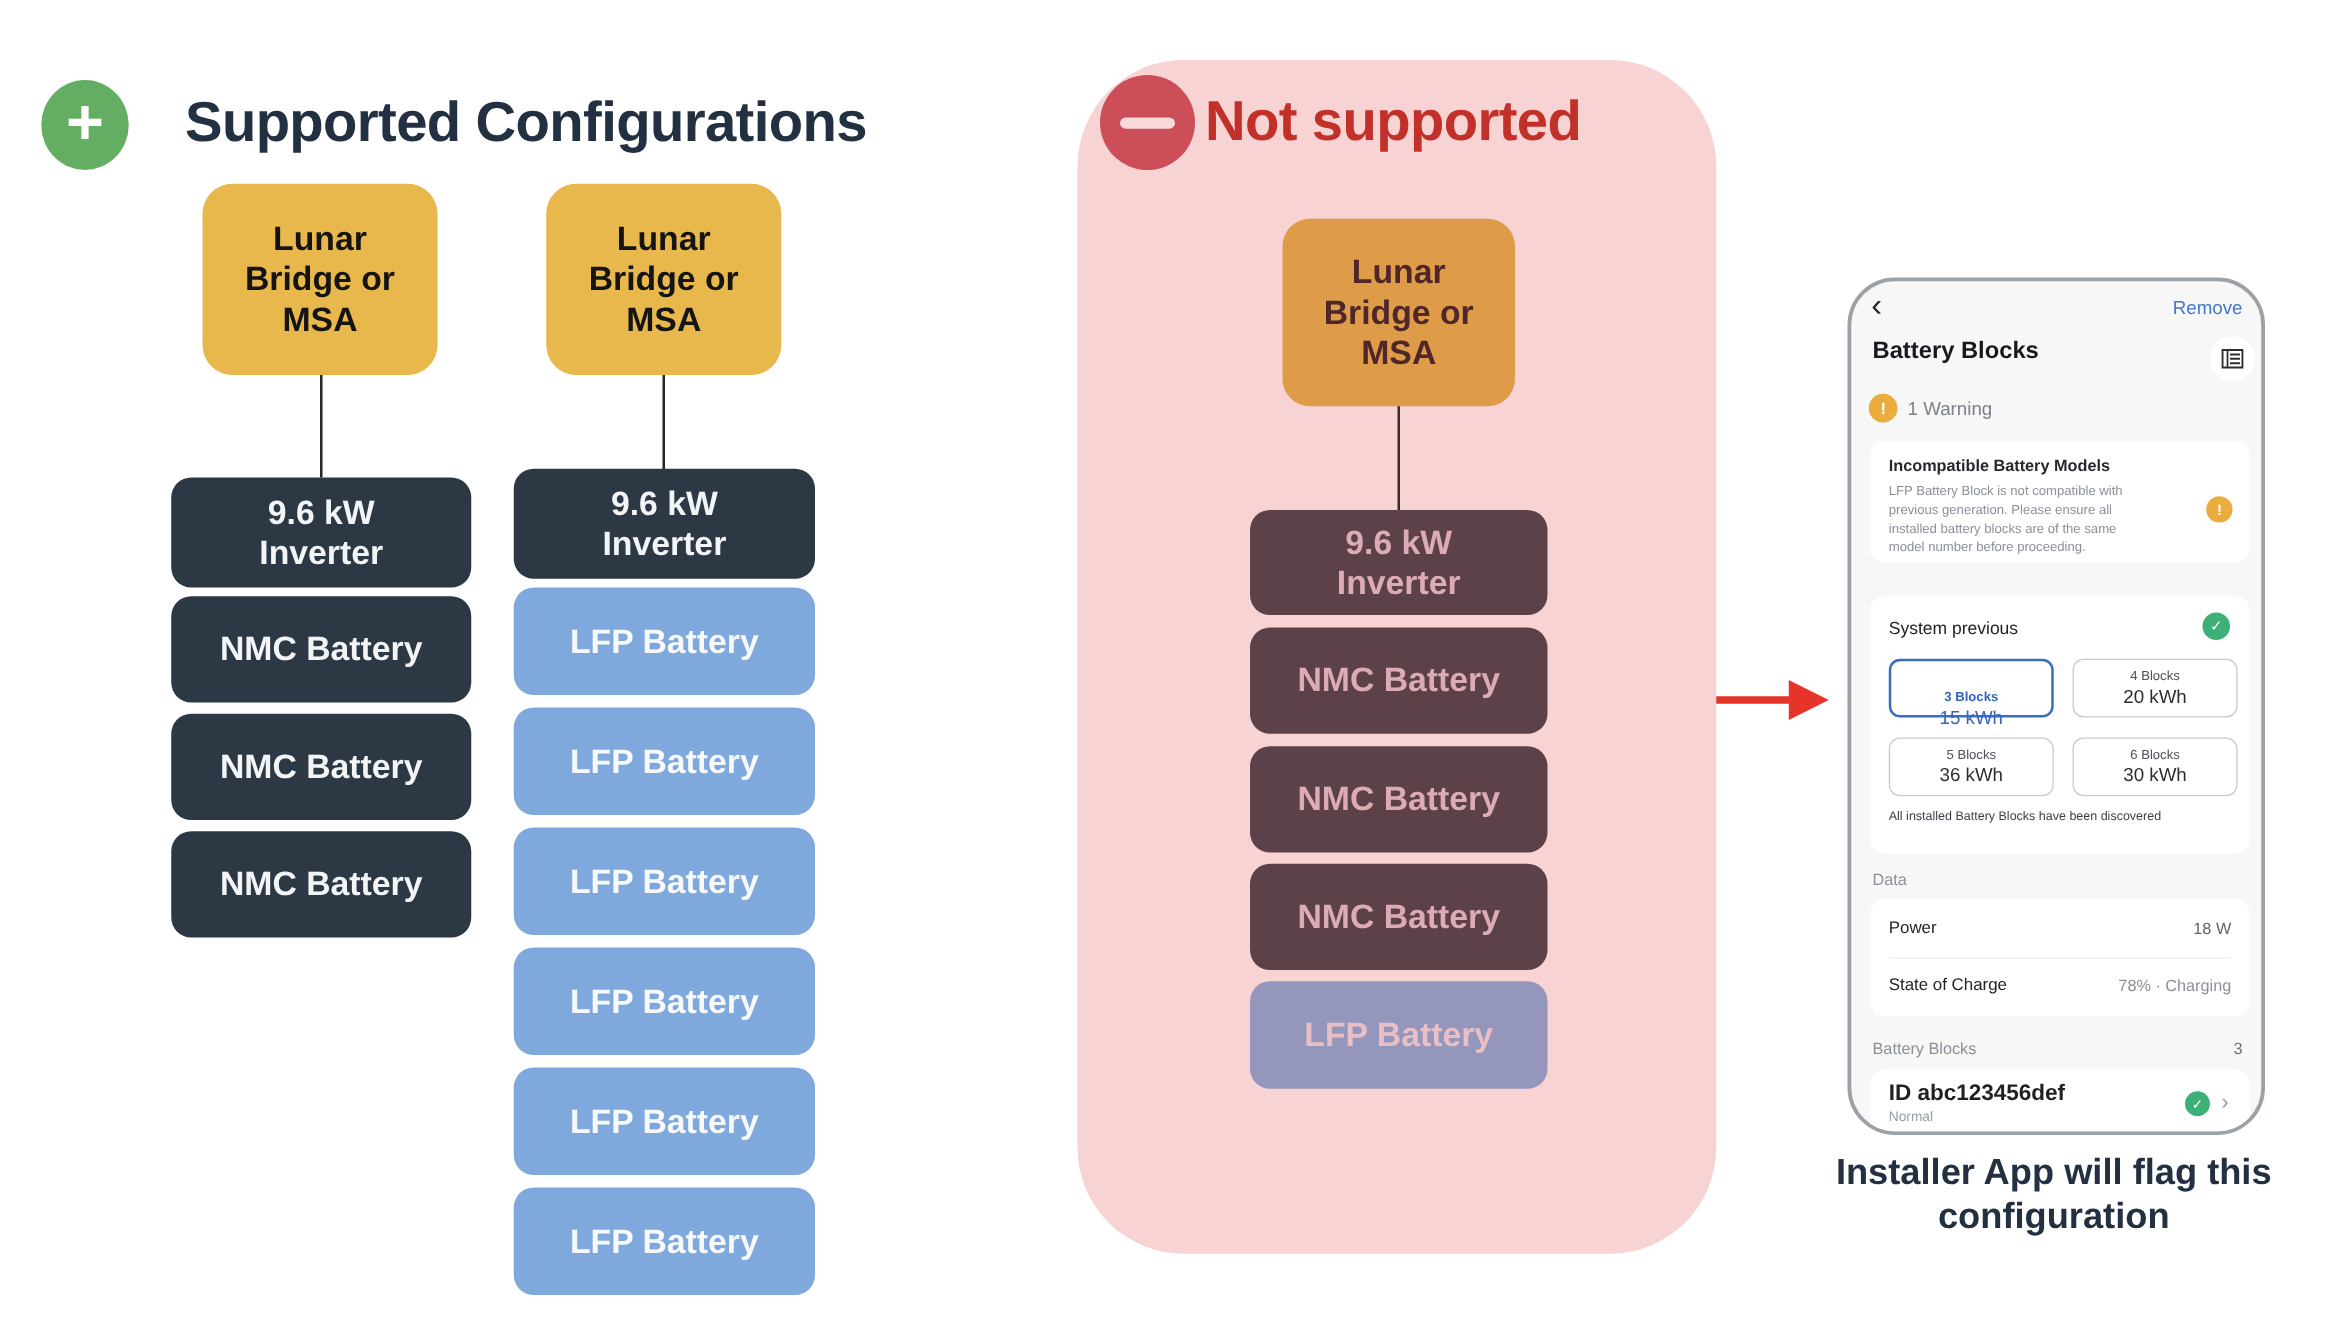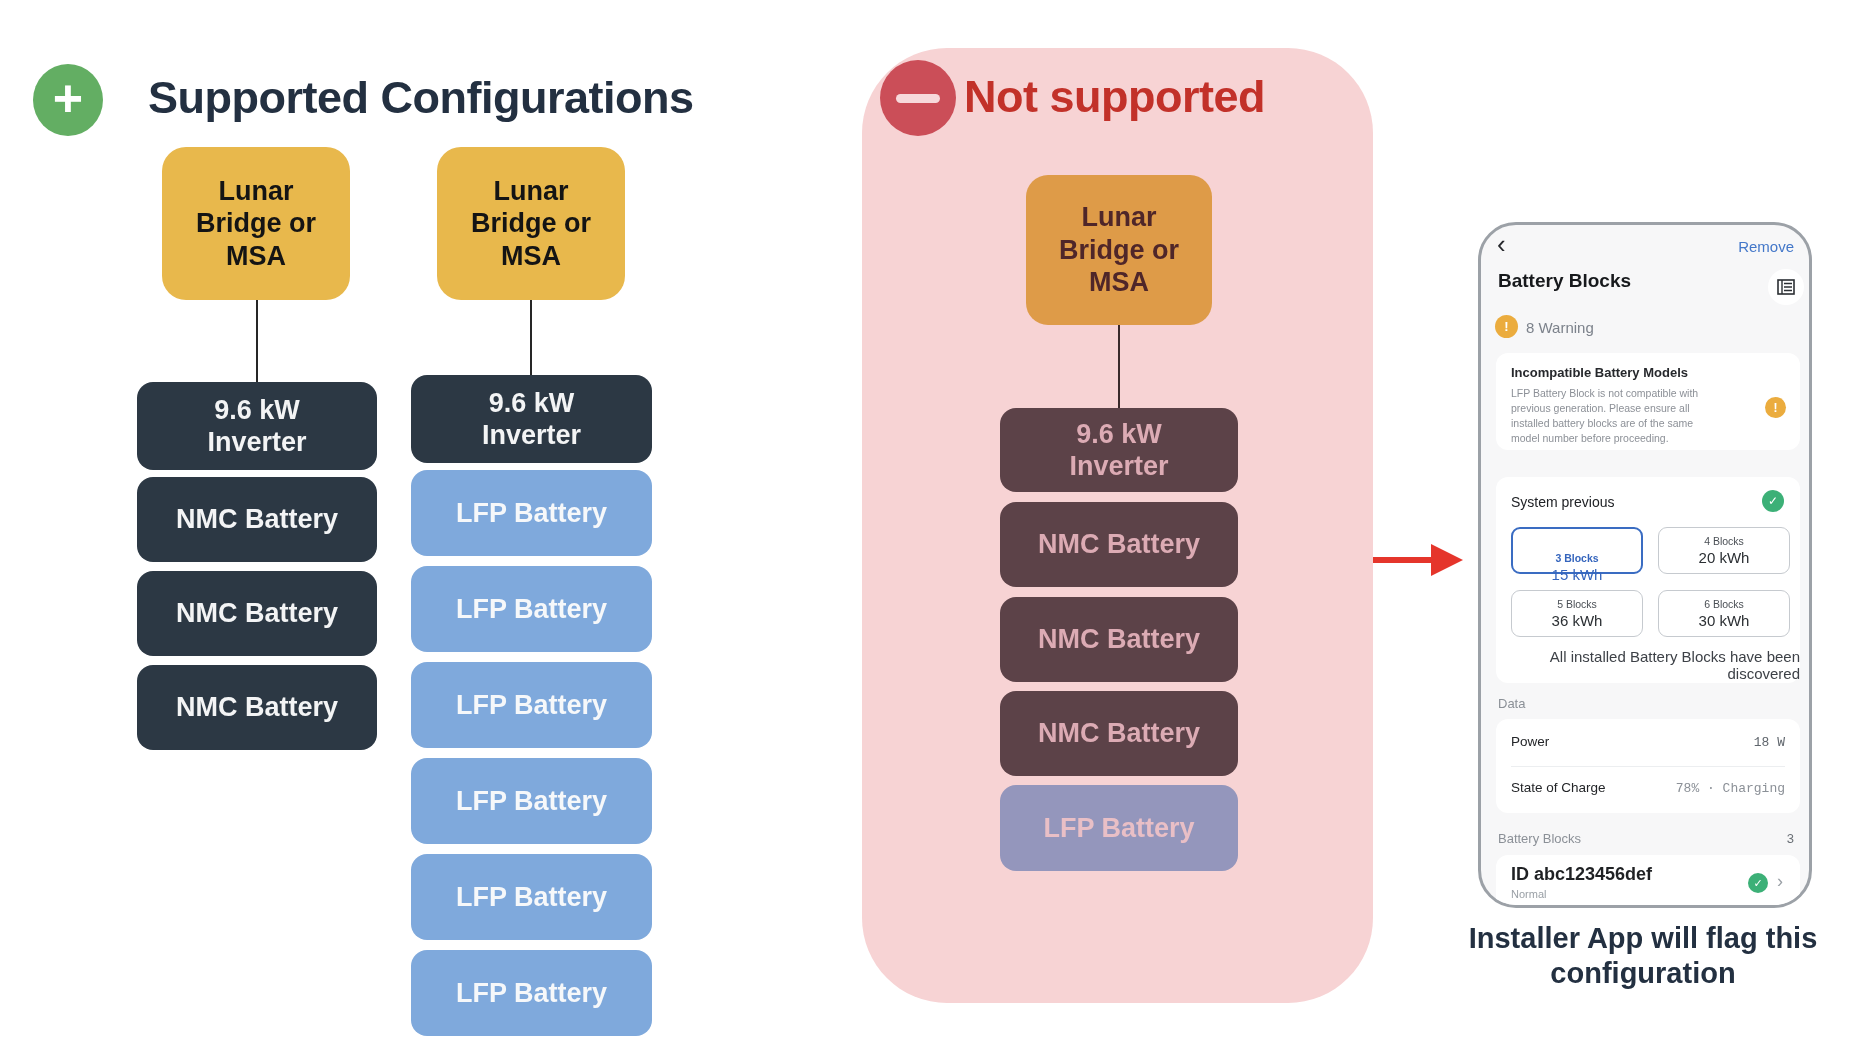--- a/index.html
+++ b/index.html
@@ -55,25 +55,25 @@
   .cap-title{left:15px;top:17px;font-size:14px;color:#202226;}
   .green{background:#3CB077;color:#fff;}
   .cap-check{right:16px;top:13px;width:22px;height:22px;font-size:12px;}
   .opt{position:absolute;width:132px;height:47px;border:1.5px solid #C6CACF;border-radius:9px;background:#fff;
        display:flex;flex-direction:column;align-items:center;justify-content:center;gap:2px;}
   .opt .l1{font-size:10.5px;color:#4a4f55;}
   .opt .l2{font-size:15px;color:#2b2f33;}
   .opt.sel{border:2px solid #3A6CC2;}
   .opt.sel .l1,.opt.sel .l2{color:#3565BD;}
   .opt.sel .l1{font-weight:bold;margin-top:34px;}
-  .cap-note{left:15px;top:171px;font-size:15px;color:#3d4147;text-align:right;}
+  .cap-note{left:15px;top:171px;font-size:10px;color:#3d4147;text-align:right;}
   .sec-label{font-size:13px;color:#8b9097;}
   .data-card{top:494px;height:94px;}
   .row-label{font-size:13.5px;color:#232528;}
-  .row-val{font-size:13px;color:#5f656c;font-family:Liberation Mono, monospace;}
+  .row-val{font-size:13px;color:#5f656c;}
   .divider{position:absolute;left:15px;right:15px;top:47px;height:1px;background:#ECEEF0;}
   .id-card{top:630px;height:56px;}
   .id-text{left:15px;top:9px;font-size:18px;font-weight:bold;color:#1f2124;}
   .id-sub{left:15px;top:33px;font-size:11px;color:#9aa0a6;}
   .id-check{left:252px;top:18px;width:20px;height:20px;font-size:11px;}
   .chev{left:281px;top:16px;font-size:18px;color:#9aa0a6;}
   
   .caption{position:absolute;left:1468px;top:921px;width:350px;text-align:center;
            font-size:29px;font-weight:bold;line-height:35px;color:#233041;}
 </style>
@@ -167,21 +167,21 @@
       <svg width="18" height="18" viewBox="0 0 18 18">
         <rect x="1" y="2" width="16" height="14" fill="none" stroke="#2b2f33" stroke-width="1.6"></rect>
         <line x1="5" y1="2" x2="5" y2="16" stroke="#2b2f33" stroke-width="1.4"></line>
         <line x1="7" y1="5.5" x2="15" y2="5.5" stroke="#2b2f33" stroke-width="1.6"></line>
         <line x1="7" y1="9" x2="15" y2="9" stroke="#2b2f33" stroke-width="1.6"></line>
         <line x1="7" y1="12.5" x2="15" y2="12.5" stroke="#2b2f33" stroke-width="1.6"></line>
       </svg>
     </div>
 
     <div class="p-abs circ warn warn-badge">!</div>
-    <div class="p-abs warn-label">8 Warning</div>
+    <div class="p-abs warn-label">1 Warning</div>
 
     <div class="card wcard">
       <div class="p-abs wcard-title">Incompatible Battery Models</div>
       <div class="p-abs wcard-body">LFP Battery Block is not compatible with previous generation. Please ensure all installed battery blocks are of the same model number before proceeding.</div>
       <div class="p-abs circ warn wcard-ic">!</div>
     </div>
 
     <div class="card cap-card">
       <div class="p-abs cap-title">System previous</div>
       <div class="p-abs circ green cap-check">✓</div>

